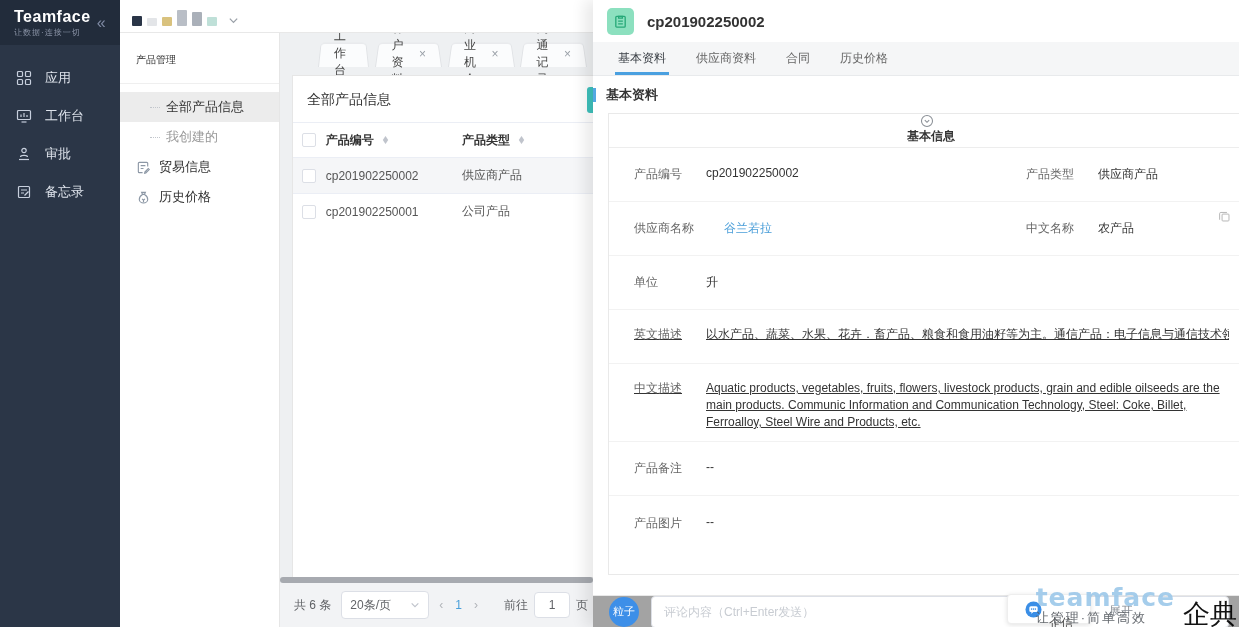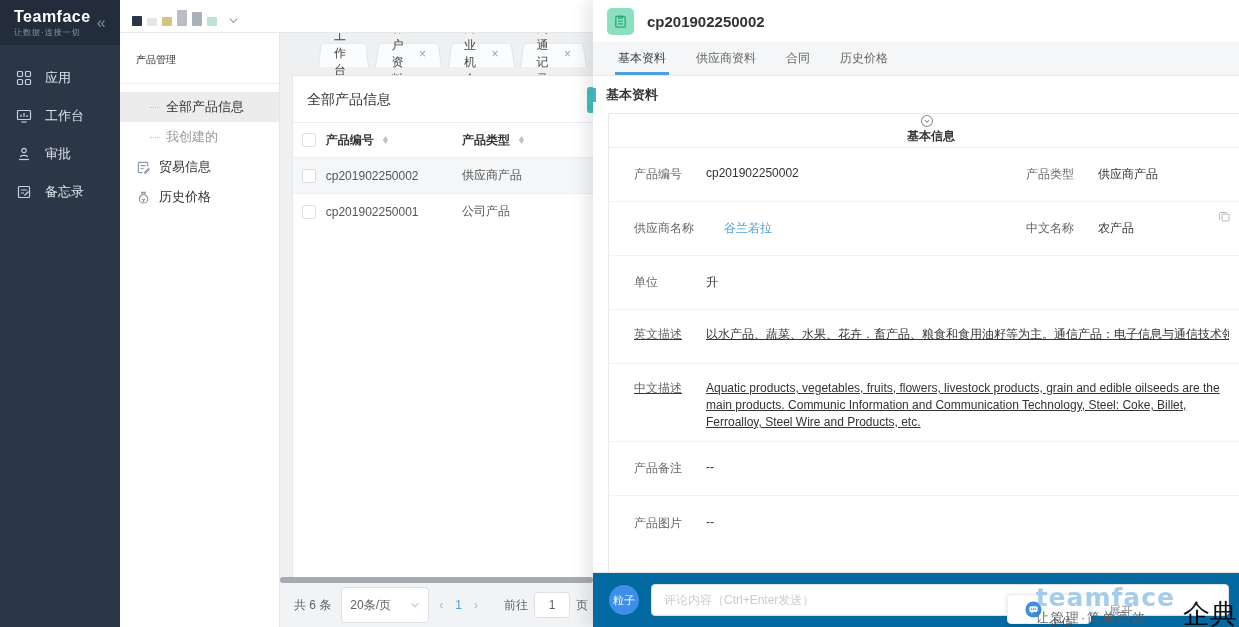--- a/index.html
+++ b/index.html
@@ -53,21 +53,21 @@
   .tbl-row.hl { background:#f5f6f8; }
   .c-cb { width:38px; display:flex; justify-content:center; }
   .cb { width:14px; height:14px; border:1px solid #dcdfe6; border-radius:2px; background:#fff; cursor:pointer; }
   .c-code { width:158px; display:flex; align-items:center; }
   .c-type { width:152px; display:flex; align-items:center; }
   .c-name { flex:1; white-space:nowrap; overflow:hidden; }
   .sorts { display:inline-flex; flex-direction:column; margin-left:8px; line-height:4px; }
   .sorts i { font-style:normal; font-size:7px; color:#c0c4cc; transform:scaleX(1.3); }
   .hscroll { position:absolute; left:0; right:0; bottom:44px; height:6px; background:#a7aab0; border-radius:3px; }
   .pager { position:absolute; left:0; right:0; bottom:0; height:44px; display:flex; align-items:center; padding-left:14px; color:#606266; font-size:12px; background:#f2f3f5; }
-  .psize { display:flex; align-items:center; justify-content:space-between; width:88px; height:36px; border:1px solid #dcdfe6; border-radius:4px; background:#fff; padding:0 8px; margin-left:10px; color:#606266; cursor:pointer; }
+  .psize { display:flex; align-items:center; justify-content:space-between; width:88px; height:28px; border:1px solid #dcdfe6; border-radius:4px; background:#fff; padding:0 8px; margin-left:10px; color:#606266; cursor:pointer; }
   .psize .chev { color:#c0c4cc; font-size:10px; }
   .parrow { color:#b0b3b8; margin:0 10px; cursor:pointer; }
   .pcur { color:#4a9fd9; margin:0 2px; cursor:pointer; }
   .goto { margin-left:16px; display:flex; align-items:center; }
   .goto input { width:36px; height:26px; border:1px solid #dcdfe6; border-radius:4px; text-align:center; margin:0 6px; font-size:12px; color:#606266; outline:none; }
 
   
   .detail { position:absolute; left:593px; top:0; right:0; bottom:0; background:#fff; z-index:10; box-shadow:-8px 0 14px rgba(0,0,0,.09); }
   .d-head { height:42px; display:flex; align-items:center; padding-left:14px; background:#fff; }
   .d-ico { width:27px; height:27px; border-radius:5px; background:#8ce0bf; display:flex; align-items:center; justify-content:center; }
@@ -87,21 +87,21 @@
   .frow.full { display:block; padding:10px 10px 10px 25px; }
   .fcell { display:flex; align-items:flex-start; }
   .flabel { width:72px; flex:none; color:#666; }
   .fvalue { color:#333; }
   .fvalue.link { color:#4a9ed9; cursor:pointer;margin-left:18px; }
   .full .fcell { align-items:flex-start; padding-top:6px;text-decoration:underline; }
   .full .fvalue { flex:1; line-height:17px; }
   .nowrapclip { white-space:nowrap; overflow:hidden; }
   .copy-ic { position:absolute; right:8px; top:8px; color:#b5b5b5; cursor:pointer; }
 
-  .cbar { position:absolute; left:0; right:0; bottom:0; height:55px; background:#0369a1; border-top:1px solid #e8e8e8; display:flex; align-items:center; padding:0 10px 0 16px; z-index:3; }
+  .cbar { position:absolute; left:0; right:0; bottom:0; height:32px; background:#a3a3a3; border-top:1px solid #e8e8e8; display:flex; align-items:center; padding:0 10px 0 16px; z-index:3; }
   .avatar { width:30px; height:30px; border-radius:50%; background:#3d8fe8; color:#fff; font-size:11px; display:flex; align-items:center; justify-content:center; flex:none; }
   .cinput { flex:1; height:32px; border:1px solid #dcdfe6; border-radius:4px; margin-left:12px; padding:0 12px; font-size:12px; color:#333; outline:none; font-family:"Liberation Sans","DejaVu Sans",sans-serif; }
   .cinput::placeholder { color:#c8ccd2; }
 
   .qixin-wrap { position:absolute; right:0; bottom:2px; width:232px; height:31px; z-index:6; }
   .qixin-btn { position:absolute; left:0; top:0; width:84px; height:30px; background:#fff; border:1px solid #eee; border-radius:4px; box-shadow:0 1px 5px rgba(0,0,0,.12); display:flex; align-items:center; justify-content:center; cursor:pointer; }
   .qixin-btn .lbl { margin-left:7px; color:#444; font-size:12px;margin-top:28px; }
   .expand-lbl { position:absolute; left:102px; top:9px; color:#8a8f96; font-size:12px; cursor:pointer; }
   .watermark { position:absolute; right:2px; bottom:0; display:flex; align-items:flex-end; pointer-events:none; z-index:7; opacity:.92; }
   .wm-left { text-align:left; }

